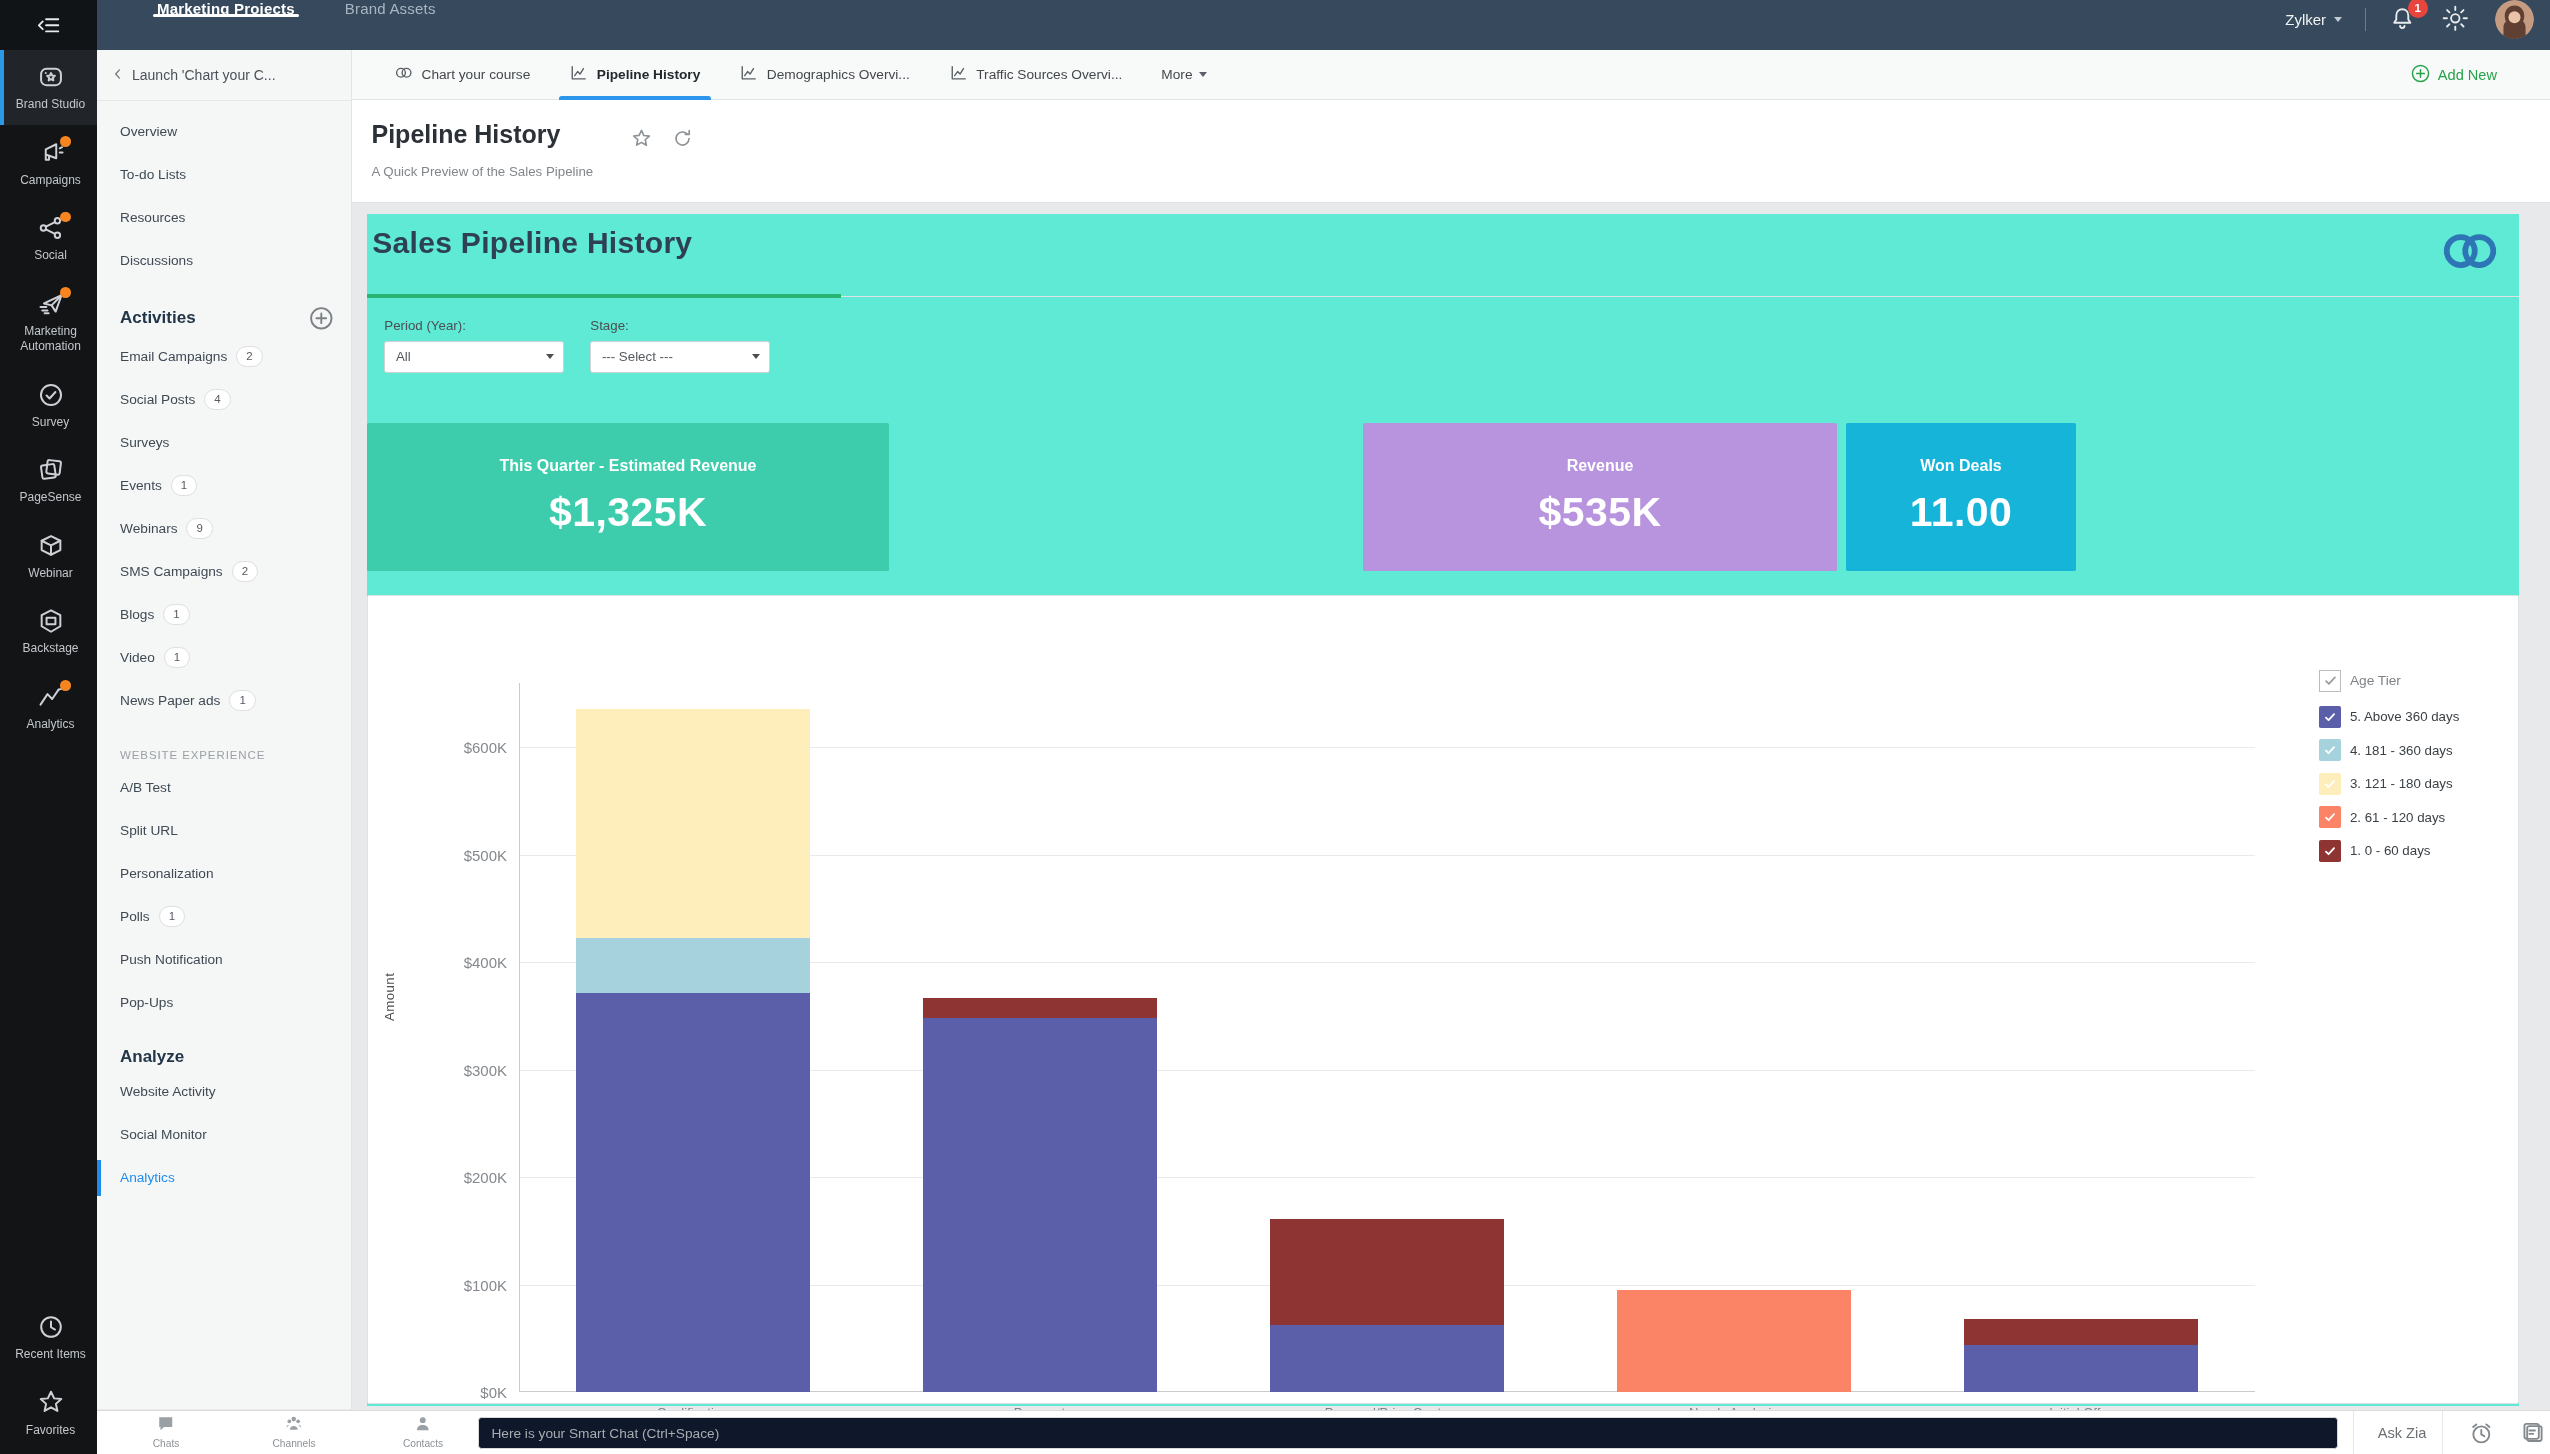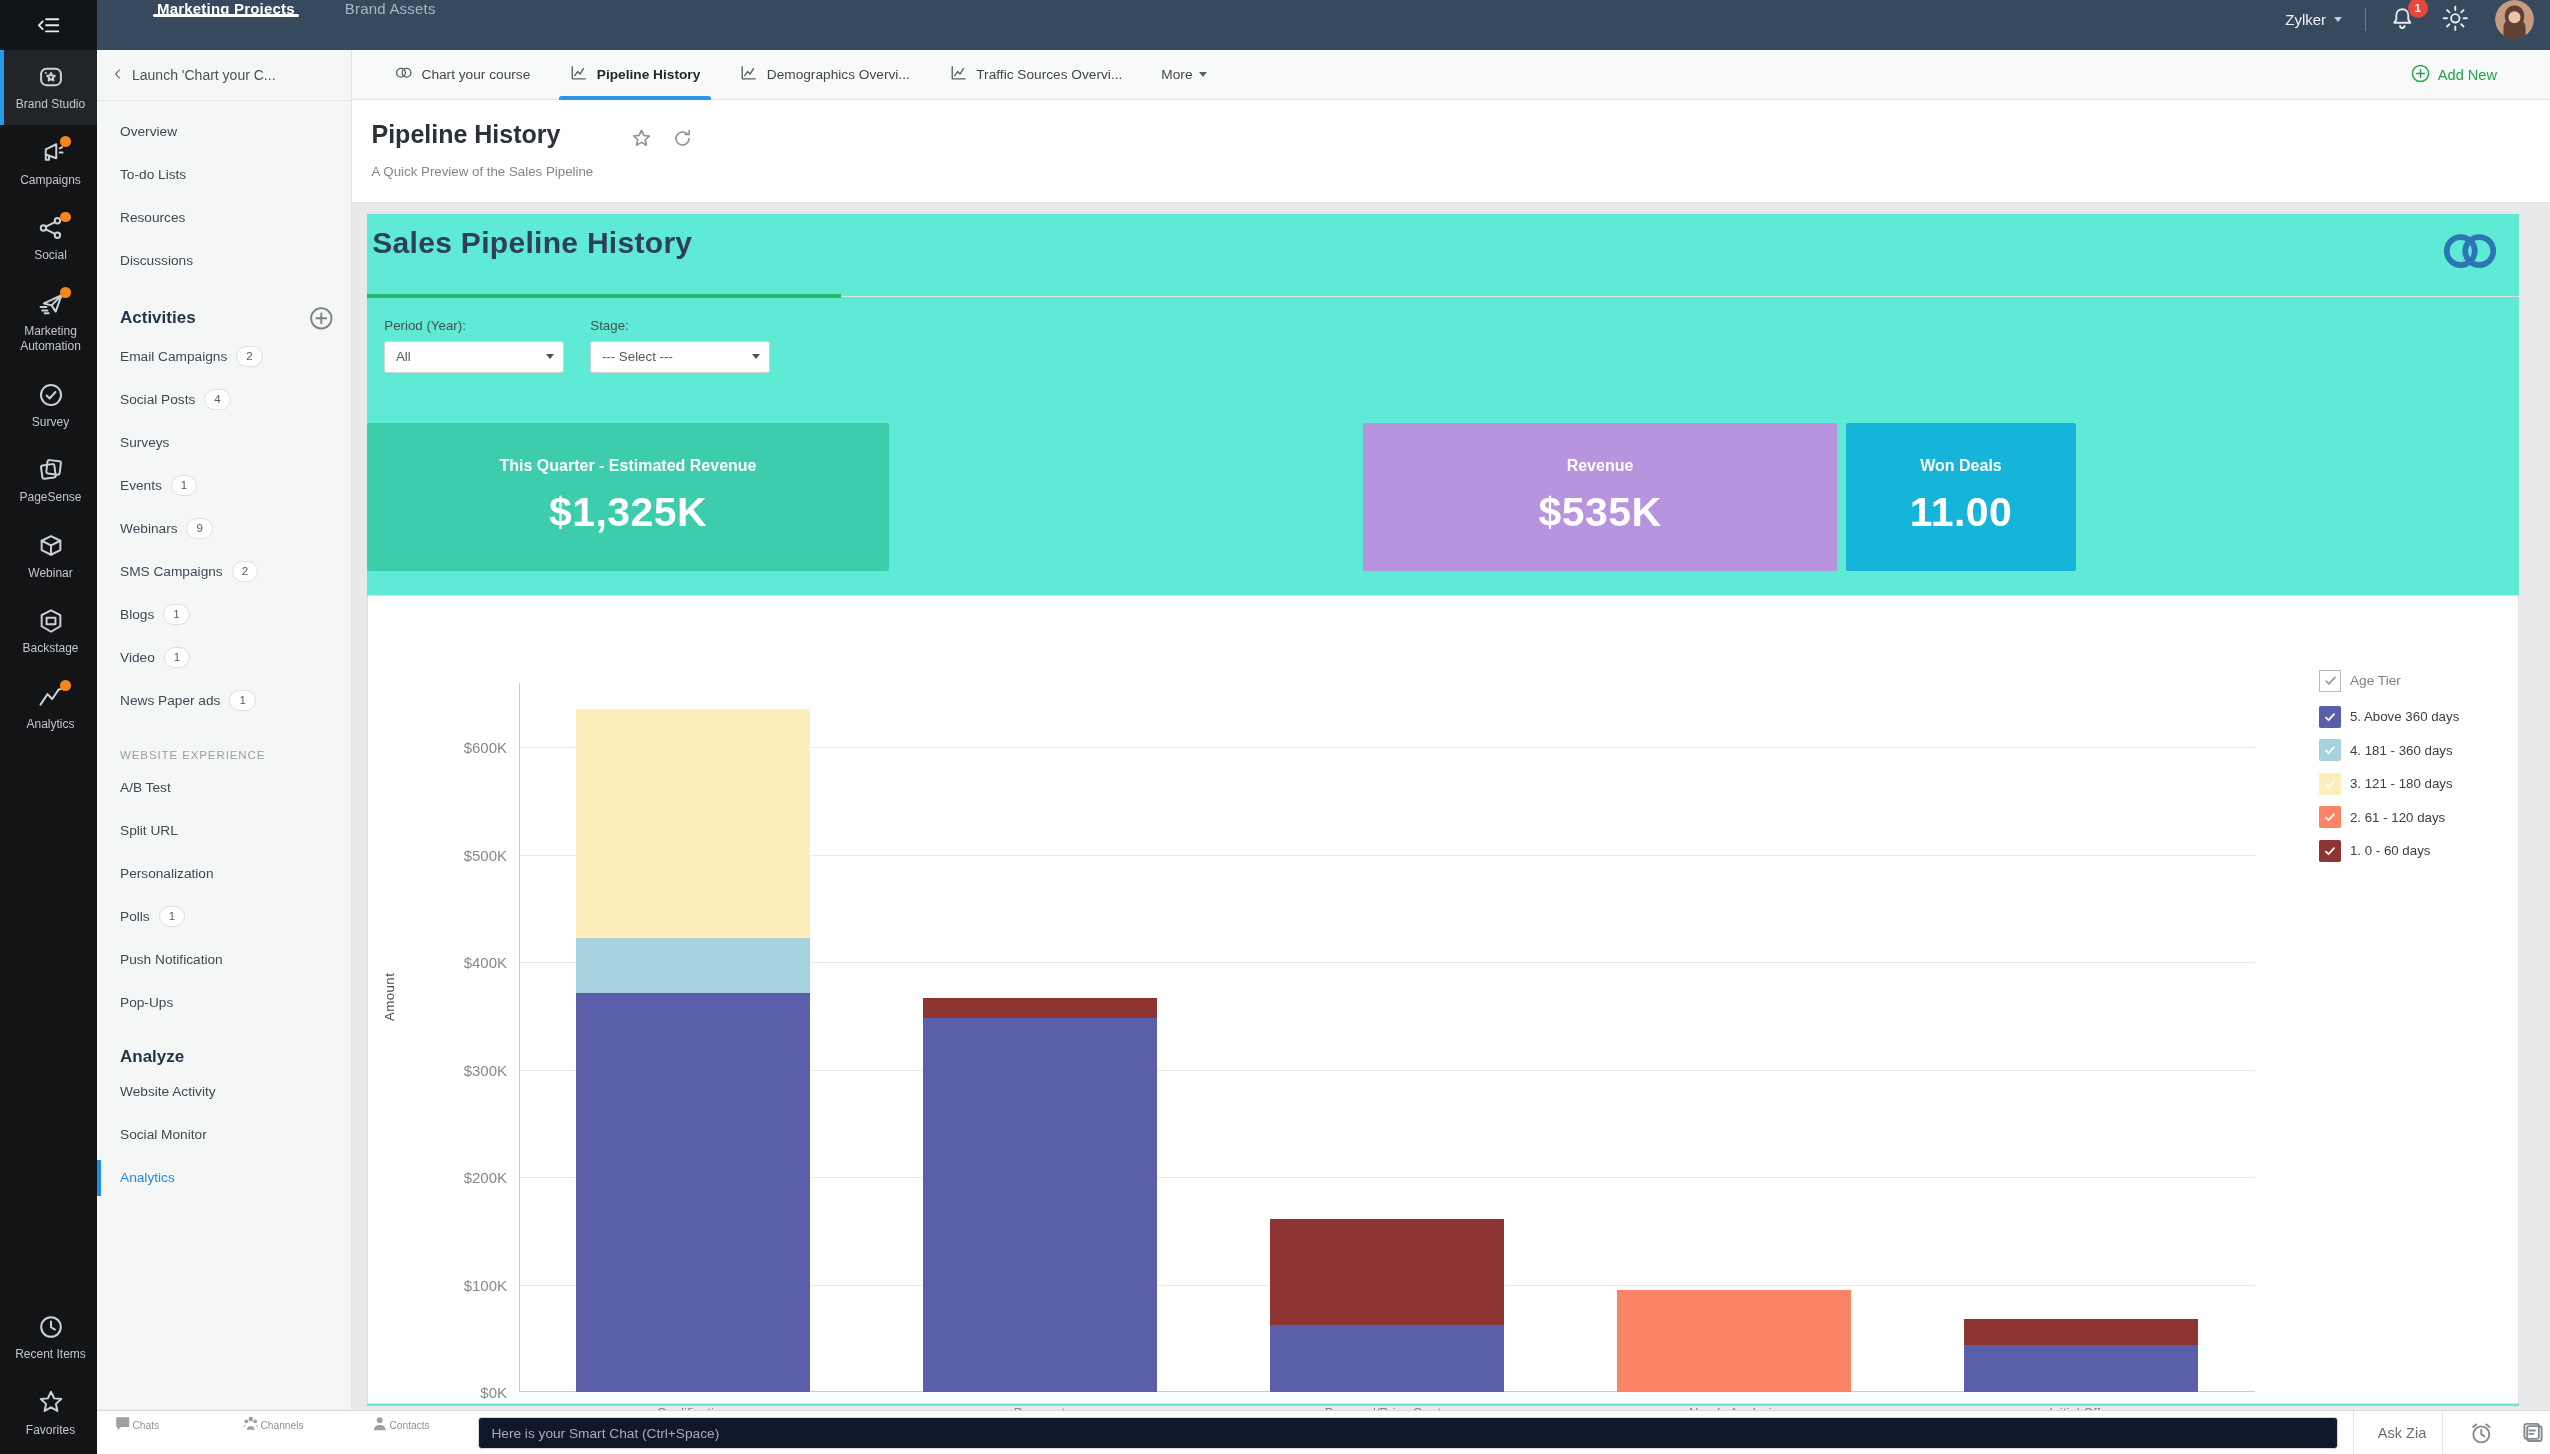--- a/index.html
+++ b/index.html
@@ -109,21 +109,21 @@
   .legend-head .box{width:22px;height:22px;border:0.9px solid #b9bdc1;background:#fff;color:#9aa0a4;display:flex;align-items:center;justify-content:center;margin-right:8.9px;}
   .legend-head .box svg{width:15px;height:15px;}
   .legend-title{font-size:13.7px;color:#7d8287;}
   .legend-item{display:flex;align-items:center;margin-bottom:11.5px;cursor:pointer;}
   .legend-item .swatch{width:22px;height:22px;border-radius:1.8px;color:#fff;display:flex;align-items:center;justify-content:center;margin-right:8.9px;flex:0 0 auto;}
   .legend-item .swatch svg{width:14px;height:14px;}
   .legend-label{font-size:13.3px;color:#3c4146;white-space:nowrap;}
 
   
   #footer{position:absolute;left:97px;top:1410px;width:2453px;height:44px;background:#ffffff;border-top:0.9px solid #d8dadb;}
-  .foot-item{position:absolute;top:2.7px;width:106px;display:flex;flex-direction:row;align-items:center;cursor:pointer;color:#9aa0a4;}
+  .foot-item{position:absolute;top:2.7px;width:106px;display:flex;flex-direction:column;align-items:center;cursor:pointer;color:#9aa0a4;}
   .foot-item svg{width:19.5px;height:19.5px;}
   .foot-label{font-size:10.2px;color:#8d9296;margin-top:1.8px;}
   #smart-chat{position:absolute;left:381px;top:6.2px;width:1860px;height:32px;border:0.9px solid #d7d9da;border-radius:3.5px;background:#0f172a;
     display:flex;align-items:center;padding:0 12.4px;font-size:13.7px;color:#a8acb0;cursor:text;}
   .foot-sep{position:absolute;top:0;bottom:0;width:0.9px;background:#e5e6e7;}
   #ask-zia{position:absolute;left:2267px;top:0;height:44px;width:76px;display:flex;align-items:center;justify-content:center;
     font-size:14.6px;color:#6b7074;cursor:pointer;}
   .foot-icon{position:absolute;top:8.9px;width:26.6px;height:26.6px;color:#84898d;cursor:pointer;}
   .foot-icon svg{width:26.6px;height:26.6px;}
 

